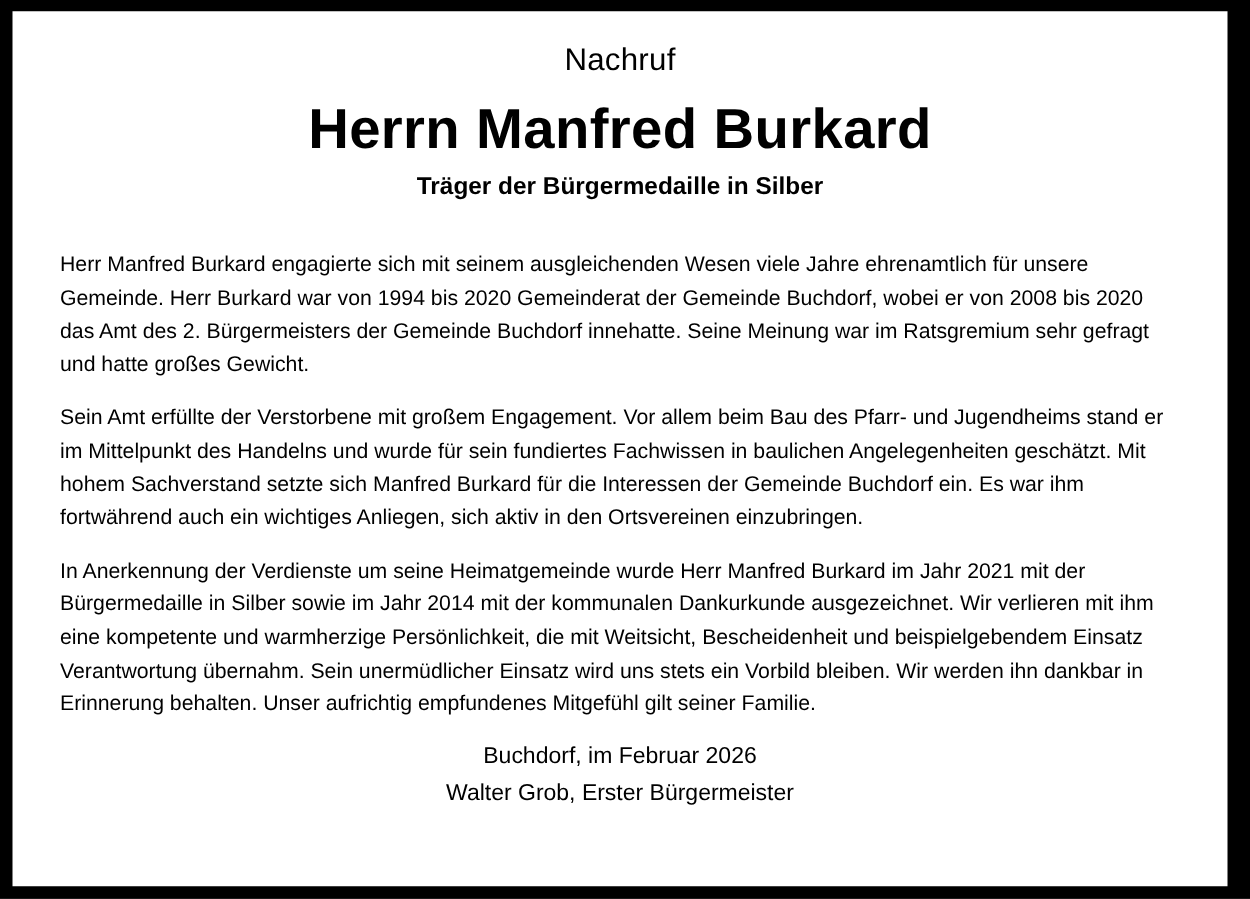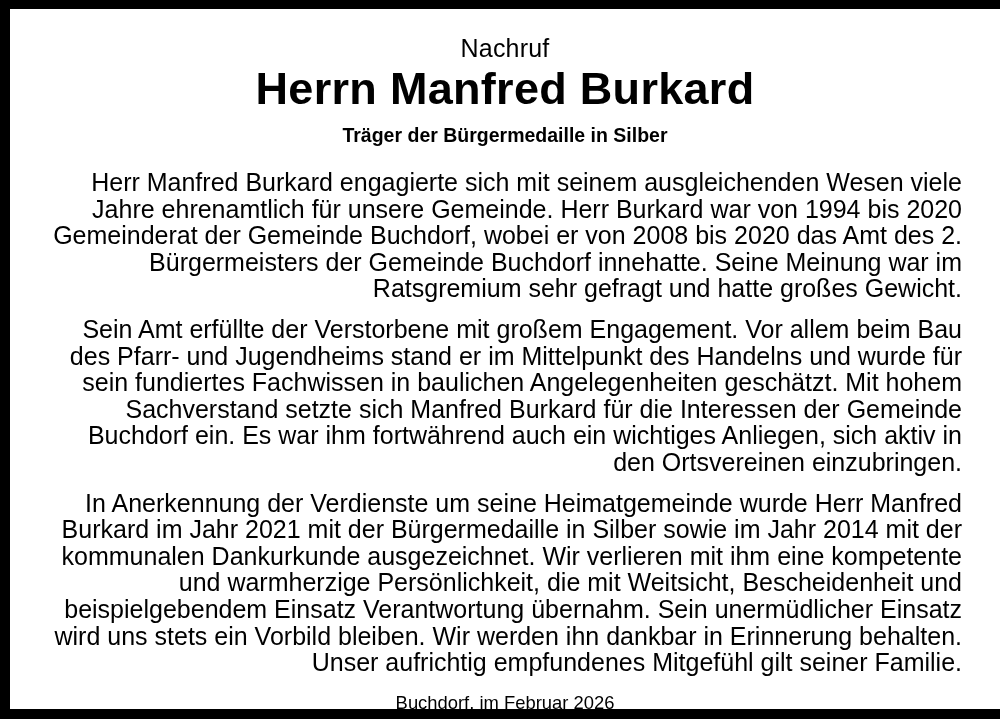--- a/index.html
+++ b/index.html
@@ -11,21 +11,21 @@
     width: 1000px;
     height: 719px;
     font-family: "Liberation Sans", sans-serif;
     color: #000000;
   }
   .obituary-frame {
     box-sizing: border-box;
     width: 1000px;
     height: 719px;
     background: #000000;
-    padding: 9px 0 10px 10px;
+    padding: 9px 18px 10px 10px;
   }
   .obituary-sheet {
     box-sizing: border-box;
     width: 100%;
     height: 100%;
     background: #ffffff;
     padding: 24px 38px 14px 38px;
     display: flex;
     flex-direction: column;
   }
@@ -41,38 +41,38 @@
     font-size: 18.5px;
     line-height: 24px;
     margin-top: 14px;
     font-weight: 400;
   }
   .deceased-name {
     text-align: center;
     font-size: 45px;
     line-height: 52px;
     font-weight: 700;
-    margin-top: 0;
+    margin-top: 14px;
     letter-spacing: 0.3px;
   }
   .honor-line {
     text-align: center;
     font-size: 19.5px;
     line-height: 24px;
     font-weight: 700;
     margin-top: 8px;
   }
   .body-block {
     margin-top: 22px;
   }
   .body-paragraph {
-    font-size: 25px;
+    font-size: 17px;
     line-height: 26.6px;
-    text-align: right;
-    margin: 0 0 14px 0;
+    text-align: left;
+    margin: 16px 0 14px 0;
     hyphens: none;
   }
   .body-paragraph:last-child {
     margin-bottom: 0;
   }
   .place-date {
     text-align: center;
     font-size: 18.4px;
     line-height: 26px;
     margin-top: 14px;

